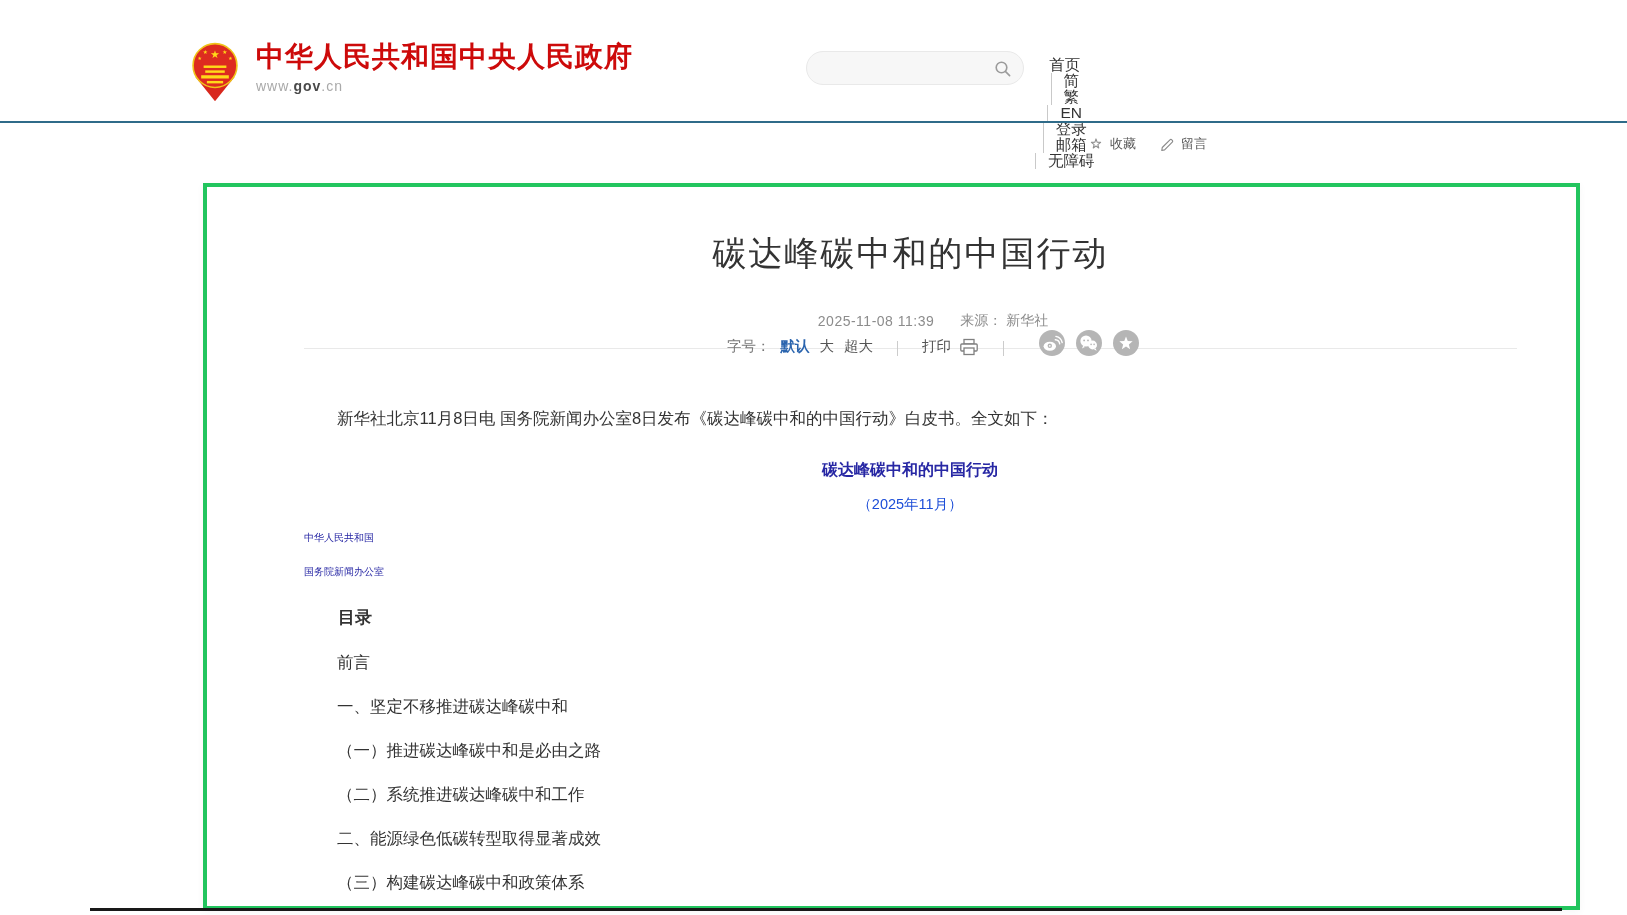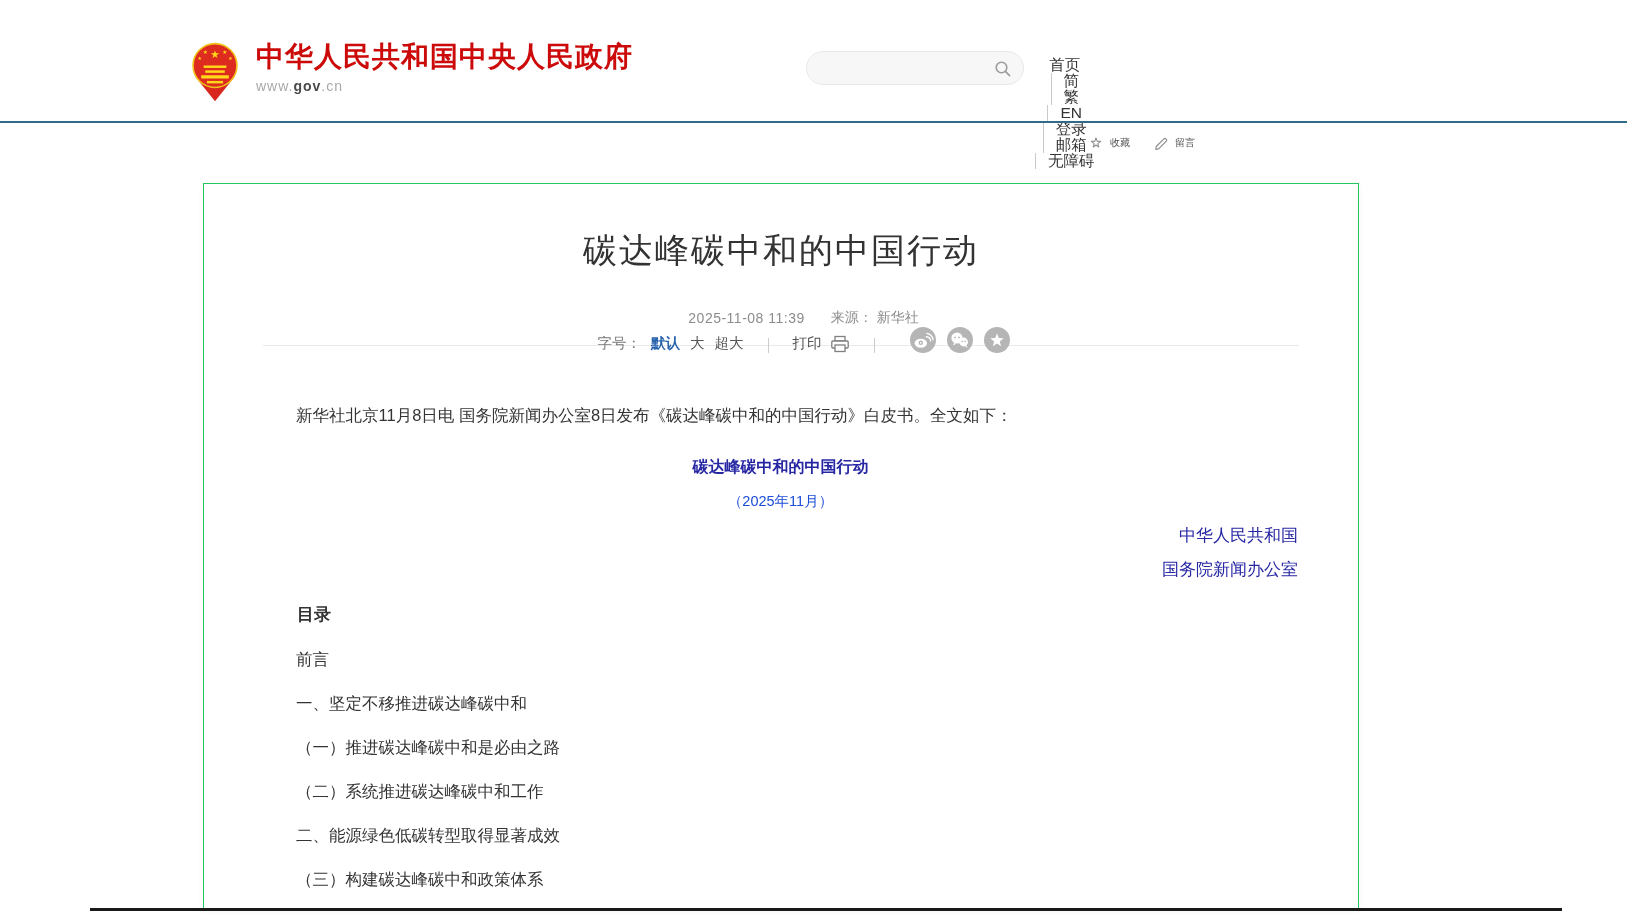--- a/index.html
+++ b/index.html
@@ -24,26 +24,26 @@
   .top-nav { position:absolute; left:1035px; top:57px; display:flex; align-items:center;
              font-size:15.5px; color:#333;flex-direction:column; }
   .top-nav a { color:#333; text-decoration:none; padding:0 12px; line-height:16px; cursor:pointer; }
   .top-nav a:first-child { padding-left:0; }
   .top-nav a + a { border-left:1px solid #c9c9c9; }
 
   .header-rule { position:absolute; left:0; top:121px; width:1627px; height:2px; background:#2f6b89; }
 
   
   .quick-actions { position:absolute; left:1088px; top:135px; display:flex; align-items:center;
-                   gap:24px; font-size:10px; color:#555; }
+                   gap:24px; font-size:13px; color:#555; }
   .quick-actions a { display:flex; align-items:center; gap:6px; color:#555; text-decoration:none; cursor:pointer; }
 
   
-  .card { position:absolute; left:203px; top:183px; width:1156px; height:727px; background:#fff;
-          border:1px solid #22c55e; box-shadow:0 2px 8px rgba(0,0,0,.04); overflow:hidden; }
+  .card { position:absolute; left:203px; top:183px; width:1377px; height:727px; background:#fff;
+          border:4px solid #22c55e; box-shadow:0 2px 8px rgba(0,0,0,.04); overflow:hidden;padding-left:38px; }
   .art-title { margin:46px 60px 0; text-align:center; font-size:34px; font-weight:400;
                color:#333; letter-spacing:2px; line-height:41px; }
 
   .meta { display:flex; justify-content:space-between; align-items:center;
           margin:38px 14px 0 59px; height:26px; font-size:14px; color:#8c8c8c;flex-direction:column; }
   .meta-left { display:flex; align-items:center; }
   .meta-date { margin-right:26px; letter-spacing:.5px; }
   .meta-right { display:flex; align-items:flex-end; font-size:14.5px; color:#555; }
   .fs-label { color:#777; }
   .fs-opt { text-decoration:none; color:#555; margin-left:10px; cursor:pointer; }
@@ -55,22 +55,22 @@
   .meta-divider { margin:10px 59px 0; height:1px; background:#e9e9e9; }
 
   
   .art-body { padding:0 60px 0 59px; font-size:16.5px; color:#333; }
   .art-body p { text-indent:2em; line-height:26px; }
   .lead      { margin-top:56px; }
   .doc-title { margin-top:26px; text-align:center; text-indent:0 !important; font-weight:bold;
                color:#2727a4; font-size:16px; line-height:24px; }
   .doc-date  { margin-top:8px; text-align:center; text-indent:0 !important; color:#1d4ed8;
                font-size:14.5px; line-height:20px; }
-  .doc-org   { margin-top:8px; text-align:right; text-indent:0 !important; color:#2727a4;
-               font-size:17px; line-height:22px; font-family:"DejaVu Serif","Liberation Serif",serif; }
+  .doc-org   { margin-top:8px; text-align:left; text-indent:0 !important; color:#2727a4;
+               font-size:10px; line-height:22px; font-family:"DejaVu Serif","Liberation Serif",serif; }
   .toc-head  { margin-top:20px; font-weight:bold; font-size:17px; line-height:26px; }
   .toc-item  { margin-top:18px; }
 
   .bottom-line { position:absolute; left:90px; top:908px; width:1472px; height:3px; background:#191919; }
 </style>
 </head>
 <body>
 
 <div class="page">
 

